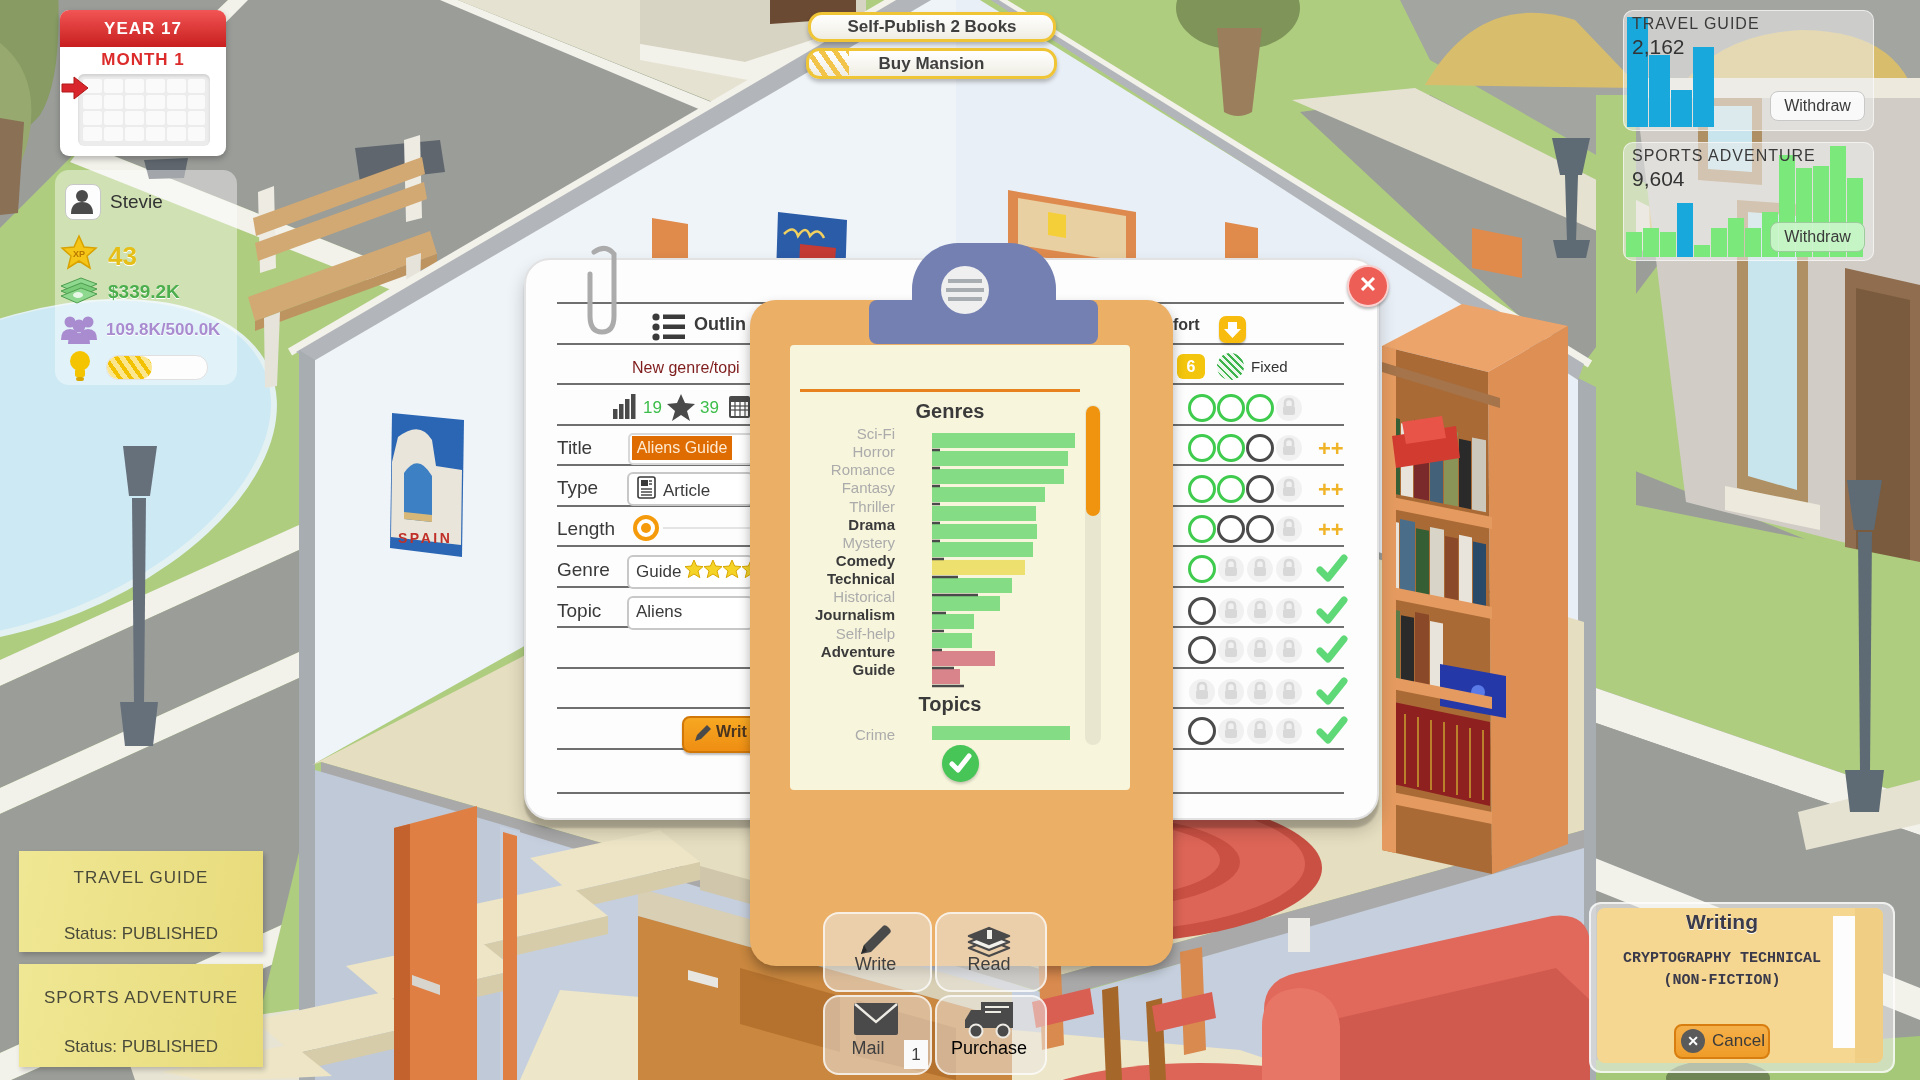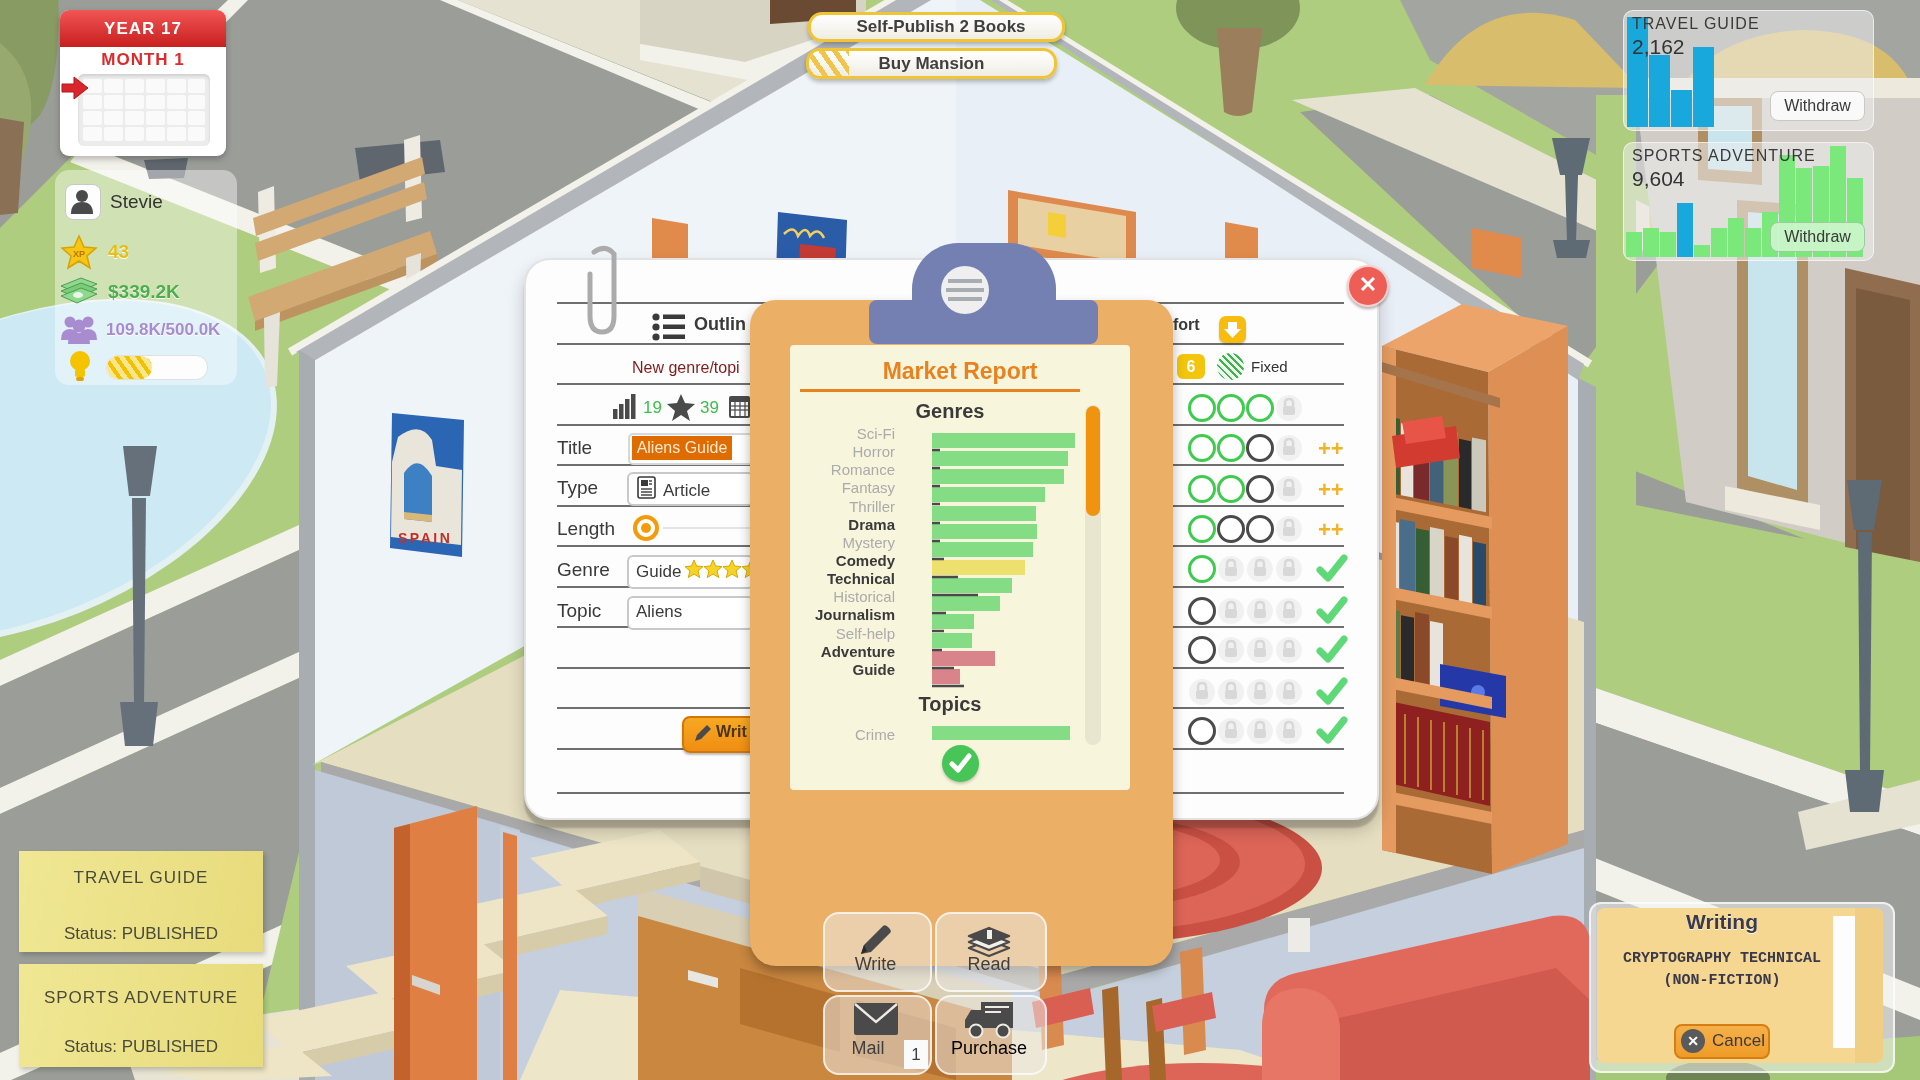--- a/index.html
+++ b/index.html
@@ -385,21 +385,21 @@
       <path d="M 6,30 Q 6,18 17,18 Q 28,18 28,30 Z" fill="#4A4A4A"></path>
 </svg>
 
 <div class="abs" style="left:110px;top:191px;font-size:19px;color:#333;">Stevie</div>
 
 <svg class="abs" width="38" height="36" style="left:60px;top:234px;">
   <path d="M19,2 L24,13 L36,14 L27,22 L30,34 L19,27 L8,34 L11,22 L2,14 L14,13 Z" fill="#F5C518" stroke="#D8A200" stroke-width="1.5"></path>
   <text x="19" y="23" font-size="9" font-weight="bold" fill="#B87800" text-anchor="middle">XP</text>
 </svg>
 
-<div class="abs" style="left:108px;top:241px;font-size:19px;font-weight:800;color:#E5BE18;text-shadow:0 1px 0 #fff;">43</div>
+<div class="abs" style="left:108px;top:241px;font-size:26px;font-weight:800;color:#E5BE18;text-shadow:0 1px 0 #fff;">43</div>
 
 <svg class="abs" width="40" height="32" style="left:59px;top:274px;">
   <polygon points="2,12 22,4 38,10 18,19" fill="#8FD88F" stroke="#4E9E4E"></polygon>
   <polygon points="2,17 22,9 38,15 18,24" fill="#7ACB7A" stroke="#4E9E4E"></polygon>
   <polygon points="2,22 22,14 38,20 18,29" fill="#8FD88F" stroke="#4E9E4E"></polygon>
   <ellipse cx="19" cy="21" rx="5" ry="3" fill="#E8F8E8"></ellipse>
 </svg>
 
 <div class="abs" style="left:108px;top:281px;font-size:19px;font-weight:800;color:#4CAE4C;text-shadow:0 1px 0 #fff;">$339.2K</div>
 
@@ -419,21 +419,21 @@
 <svg class="abs" width="28" height="36" style="left:66px;top:348px;">
   <circle cx="14" cy="13" r="10" fill="#F5C400"></circle>
   <rect x="9" y="21" width="10" height="8" rx="2" fill="#F5C400"></rect>
   <rect x="10" y="29" width="8" height="4" rx="2" fill="#D8A800"></rect>
 </svg>
 
 <div class="abs" style="left:106px;top:355px;width:100px;height:23px;background:#FDFDFD;border:1px solid #E0E0E0;border-radius:12px;overflow:hidden;">
   <div style="position:absolute;left:0;top:0;width:45%;height:100%;background:repeating-linear-gradient(55deg,#F2C200 0 4px,#FBE690 4px 9px);border-radius:12px;"></div>
 </div>
 
-<div class="abs" style="left:808px;top:12px;width:242px;height:24px;background:linear-gradient(#FFFFFF,#EFEDE2);border:3px solid #EFC435;border-radius:14px;box-shadow:0 3px 4px rgba(0,0,0,.25);text-align:center;line-height:24px;font-size:17px;font-weight:bold;color:#3F3F3F;padding-left:9px;">Self-Publish 2 Books</div>
+<div class="abs" style="left:808px;top:12px;width:242px;height:24px;background:linear-gradient(#FFFFFF,#EFEDE2);border:3px solid #EFC435;border-radius:14px;box-shadow:0 3px 4px rgba(0,0,0,.25);text-align:center;line-height:24px;font-size:17px;font-weight:bold;color:#3F3F3F;">Self-Publish 2 Books</div>
 
 <div class="abs" style="left:806px;top:48px;width:245px;height:25px;background:linear-gradient(#FFFFFF,#EFEDE2);border:3px solid #EFC435;border-radius:14px;box-shadow:0 3px 4px rgba(0,0,0,.25);overflow:hidden;">
   <div style="position:absolute;left:0;top:0;width:40px;height:100%;background:repeating-linear-gradient(55deg,#F2C54A 0 5px,rgba(255,255,255,0) 5px 11px);"></div>
   <div style="position:absolute;left:0;top:0;width:100%;text-align:center;line-height:25px;font-size:17px;font-weight:bold;color:#3F3F3F;">Buy Mansion</div>
 </div>
 
 <div class="abs" style="left:1623px;top:10px;width:249px;height:119px;background:rgba(238,238,238,.55);border-radius:10px;border:1px solid rgba(255,255,255,.6);"></div>
 
 <svg class="abs" width="249" height="119" style="left:1623px;top:10px;">
   <g fill="#18A8DC">
@@ -685,21 +685,20 @@
 <div class="abs" style="left:869px;top:300px;width:229px;height:44px;background:#7480B2;border-radius:8px;"></div>
 
 <div class="abs" style="left:941px;top:266px;width:48px;height:48px;background:#EFEFEF;border-radius:50%;overflow:hidden;">
   <div style="position:absolute;left:7px;top:13px;width:34px;height:4px;background:#A8ADB2;"></div>
   <div style="position:absolute;left:5px;top:22px;width:38px;height:4px;background:#A8ADB2;"></div>
   <div style="position:absolute;left:7px;top:31px;width:34px;height:4px;background:#A8ADB2;"></div>
 </div>
 
 <div class="abs" style="left:790px;top:345px;width:340px;height:445px;background:#F7F5DC;border-radius:4px;"></div>
 
-<div class="abs" style="left:790px;top:358px;width:340px;text-align:center;font-size:23px;font-weight:800;color:#E8821E;">Market Report</div>
 
 <div class="abs" style="left:800px;top:389px;width:280px;height:3px;background:#E8821E;"></div>
 
 <div class="abs" style="left:790px;top:400px;width:320px;text-align:center;font-size:20px;font-weight:800;color:#3A3A3A;">Genres</div>
 
 <svg class="abs" width="340" height="420" style="left:790px;top:345px;">
   <g font-family="Liberation Sans" font-size="15" text-anchor="end">
     <text x="105" y="94" fill="#ABABAB">Sci-Fi</text>
     <text x="105" y="112" fill="#ABABAB">Horror</text>
     <text x="105" y="130" fill="#ABABAB">Romance</text>

